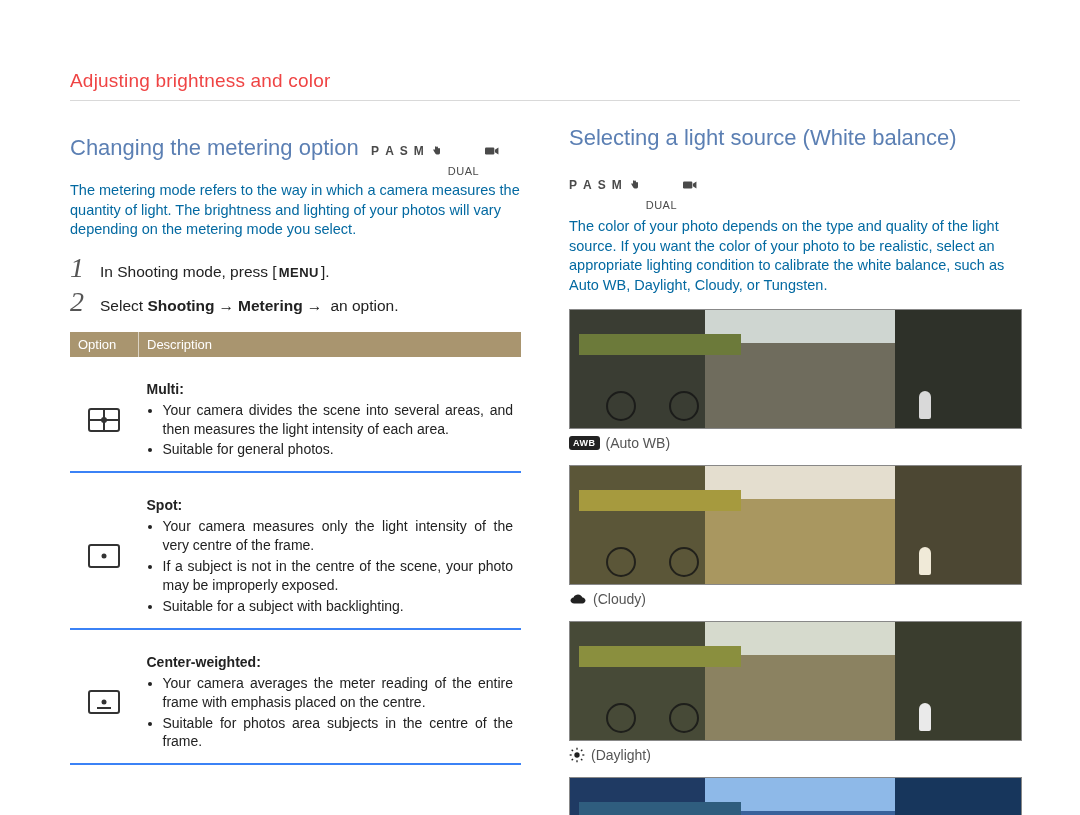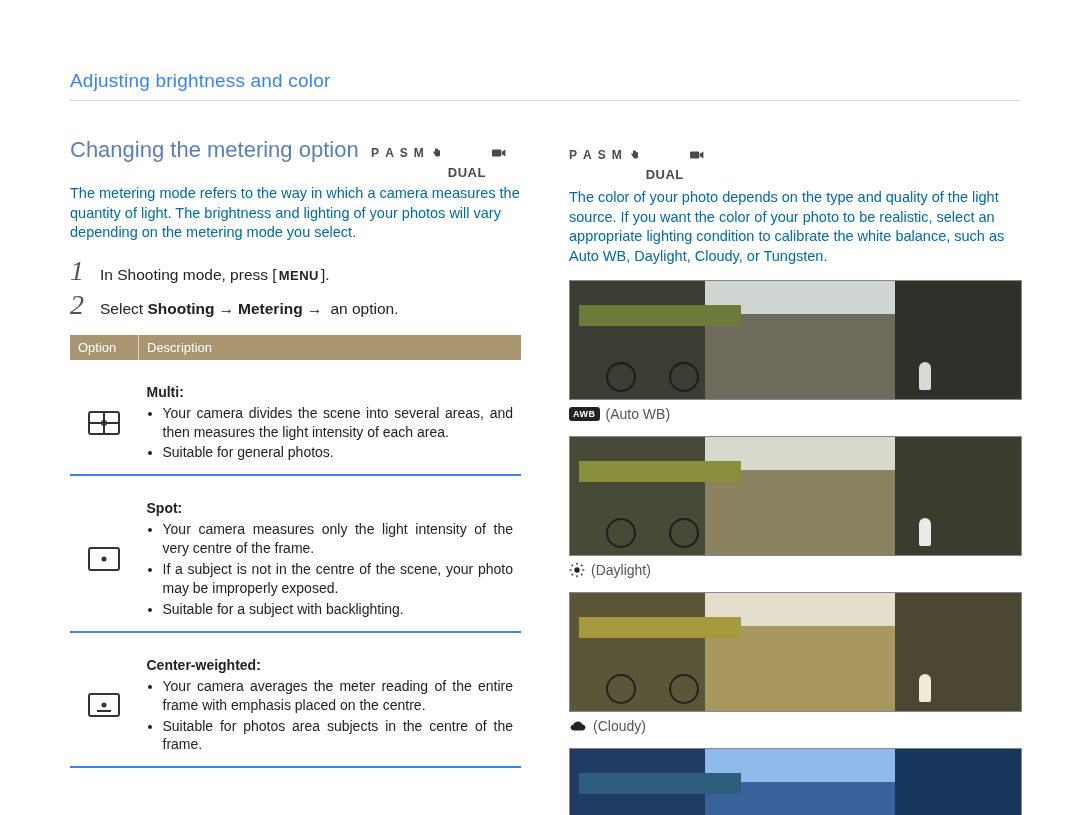--- a/index.html
+++ b/index.html
@@ -15,21 +15,21 @@
   .page {
     position: relative;
     width: 1080px;
     height: 815px;
     box-sizing: border-box;
     padding: 70px 60px 40px 70px;
   }
   .page-header {
     font-size: 19px;
     font-weight: 300;
-    color: #3b82f6;
+    color: #ef4444;
     font-family: "Helvetica Neue", Arial, sans-serif;
     letter-spacing: 0.2px;
     border-bottom: 1px solid #d9d9d9;
     padding-bottom: 8px;
     margin-bottom: 24px;
   }
   .columns {
     display: flex;
     gap: 48px;
     justify-content: flex-end;
@@ -51,22 +51,22 @@
     align-items: center;
     gap: 6px;
     margin-left: 8px;
     color: #4a4a4a;
     font-family: Arial, sans-serif;
     font-weight: 700;
     font-size: 12px;
     vertical-align: middle;
   }
   .mode-icons .dual {
-    font-size: 13px;
-    font-weight: 700;
+    font-size: 11px;
+    font-weight: 400;
     letter-spacing: 0.5px;
     margin-top: 40px;
   }
   .mode-icons svg { display:block; }
   p.body {
     font-size: 14.5px;
     line-height: 1.35;
     margin: 4px 0 14px 0;
     font-weight: 300;
     color: #0369a1;
@@ -336,20 +336,21 @@
                 <li>Your camera averages the meter reading of the entire frame with emphasis placed on the centre.</li>
                 <li>Suitable for photos area subjects in the centre of the frame.</li>
               </ul>
             </td>
           </tr>
         </tbody>
       </table>
     </div>
 
     <div class="col">
+      <h2 class="section-title">Selecting a light source (White balance)</h2>
       <div class="mode-icons" style="display:flex; margin:2px 0 6px 0;">
         <span>P</span>
         <span>A</span>
         <span>S</span>
         <span>M</span>
         <span>
           <svg width="12" height="12" viewBox="0 0 24 24" fill="#4a4a4a">
               <path d="M12 2c-1 0-2 1-2 2v6l-1-1c-1-1-3 0-2 2l3 5c1 2 3 3 5 3h2c2 0 3-2 3-4V8c0-1-1-2-2-2s-2 1-2 2V5c0-1-1-2-2-2s-2 1-2 2V4c0-1-1-2-2-2z"></path>
             </svg>
         </span>
@@ -381,20 +382,43 @@
           </div>
           <div class="wb-label">
             <span class="ic">
                 <span class="awb-badge">AWB</span>
               </span>
             <span>(Auto WB)</span>
           </div>
         </div>
 
         <div class="wb-cell">
+          <div class="wb-img tint-cloud">
+            <div class="scene">
+                <div class="sky"></div>
+                <div class="wall-l"></div>
+                <div class="wall-r"></div>
+                <div class="road"></div>
+                <div class="awning"></div>
+                <div class="bike"></div>
+                <div class="bike2"></div>
+                <div class="person"></div>
+              </div>
+          </div>
+          <div class="wb-label">
+            <span class="ic">
+              <svg width="18" height="14" viewBox="0 0 24 16" fill="#222">
+                  <path d="M7 14c-3 0-5-2-5-4s2-4 4-4c1-3 4-4 6-4 3 0 5 2 6 4 2 0 4 2 4 4s-2 4-4 4H7z"></path>
+                </svg>
+            </span>
+            <span>(Cloudy)</span>
+          </div>
+        </div>
+
+        <div class="wb-cell">
           <div class="wb-img tint-day">
             <div class="scene">
                 <div class="sky"></div>
                 <div class="wall-l"></div>
                 <div class="wall-r"></div>
                 <div class="road"></div>
                 <div class="awning"></div>
                 <div class="bike"></div>
                 <div class="bike2"></div>
                 <div class="person"></div>
@@ -414,43 +438,20 @@
                     <line x1="4" y1="20" x2="6" y2="18"></line>
                     <line x1="18" y1="6" x2="20" y2="4"></line>
                   </g>
                 </svg>
             </span>
             <span>(Daylight)</span>
           </div>
         </div>
 
         <div class="wb-cell">
-          <div class="wb-img tint-cloud">
-            <div class="scene">
-                <div class="sky"></div>
-                <div class="wall-l"></div>
-                <div class="wall-r"></div>
-                <div class="road"></div>
-                <div class="awning"></div>
-                <div class="bike"></div>
-                <div class="bike2"></div>
-                <div class="person"></div>
-              </div>
-          </div>
-          <div class="wb-label">
-            <span class="ic">
-              <svg width="18" height="14" viewBox="0 0 24 16" fill="#222">
-                  <path d="M7 14c-3 0-5-2-5-4s2-4 4-4c1-3 4-4 6-4 3 0 5 2 6 4 2 0 4 2 4 4s-2 4-4 4H7z"></path>
-                </svg>
-            </span>
-            <span>(Cloudy)</span>
-          </div>
-        </div>
-
-        <div class="wb-cell">
           <div class="wb-img tint-tung">
             <div class="scene">
                 <div class="sky"></div>
                 <div class="wall-l"></div>
                 <div class="wall-r"></div>
                 <div class="road"></div>
                 <div class="awning"></div>
                 <div class="bike"></div>
                 <div class="bike2"></div>
                 <div class="person"></div>

